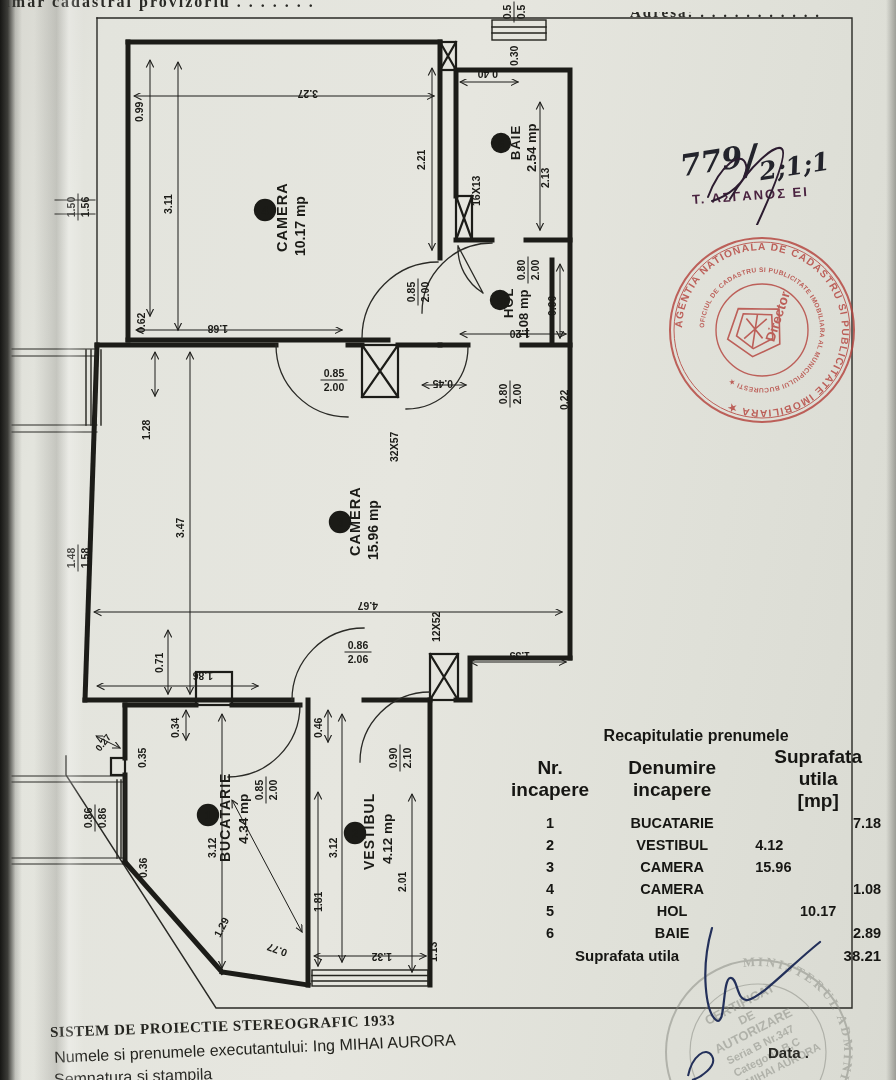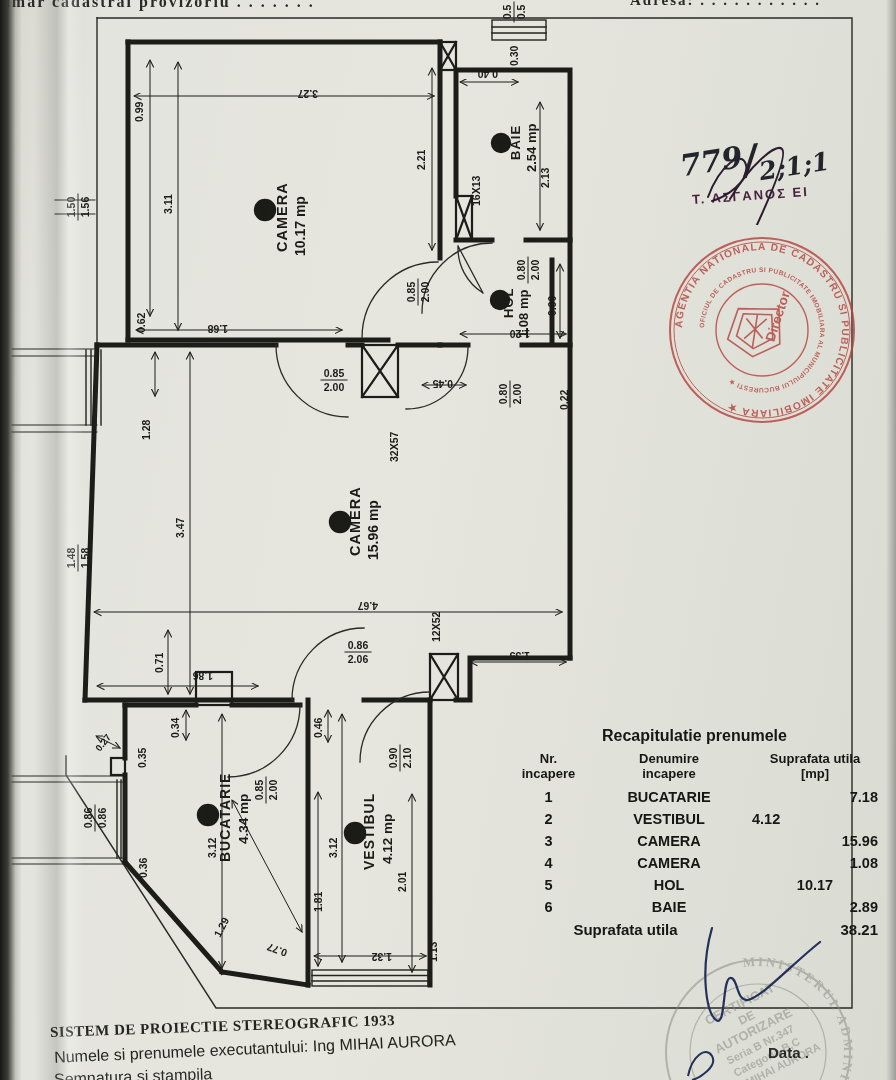--- a/index.html
+++ b/index.html
@@ -280,21 +280,21 @@
         <text y="-3">0.5</text>
           <line x1="-10" x2="10" y1="0" y2="0" stroke="#1d1d1a"></line>
           <text y="10.5">0.5</text>
       </g>
     </g>
   </svg>
 
   <div class="clip" style="left:0;top:0;width:460px;height:15px">
     <div class="typser" style="position:absolute;left:-10px;top:-7px;font-size:16px;white-space:nowrap">numar cadastral provizoriu  .  .  .  .  .  .  .</div>
   </div>
-  <div class="clip" style="left:630px;top:0;width:230px;height:10px">
+  <div class="clip" style="left:630px;top:12px;width:230px;height:10px">
     <div class="typser" style="position:absolute;left:0;top:-8px;font-size:15px;white-space:nowrap">Adresa: . . . . . . . . . . .</div>
   </div>
 
   <div class="hand" style="position:absolute;left:680px;top:135px;transform:rotate(-9deg)">
     <span style="font-size:30px">779</span><span style="font-size:40px;vertical-align:-8px">/</span><span style="font-size:25px;display:inline-block;transform:translateY(16px)">2;1;1</span>
   </div>
 
   <div style="position:absolute;left:692px;top:188px;transform:rotate(-4deg);font-family:'Liberation Sans',sans-serif;
        font-weight:700;font-size:13px;letter-spacing:2px;color:#4a2340">T. AΣΓANOΣ ΕΙ</div>
   <svg width="140" height="90" style="position:absolute;left:690px;top:135px">
@@ -320,21 +320,21 @@
     </text>
     <text transform="translate(782,318) rotate(-72)" font-family="Liberation Sans,sans-serif" font-size="13.5" font-weight="700" fill="#b5443e" text-anchor="middle">Director</text>
   </svg>
 
   <div style="position:absolute;left:505px;top:726px">
     <table class="recap">
       <tbody>
           <tr>
         <td colspan="3" style="width:343px;height:20px;text-align:center;font-size:16px">Recapitulatie prenumele</td>
       </tr>
-      <tr style="height:40px;text-align:center;font-size:13px">
+      <tr style="height:40px;text-align:center;font-size:19px">
         <td style="width:75px">
           <div>Nr.</div>
               <div>incapere</div>
             </td>
         <td style="width:142px">
           <div>Denumire</div>
               <div>incapere</div>
             </td>
         <td style="width:126px">
           <div>Suprafata utila</div>
@@ -347,21 +347,21 @@
         <td style="text-align:right">7.18</td>
           </tr>
       <tr style="height:22px;font-size:14.5px">
         <td style="text-align:center">2</td>
         <td style="text-align:center">VESTIBUL</td>
         <td style="text-align:left">4.12</td>
           </tr>
       <tr style="height:22px;font-size:14.5px">
         <td style="text-align:center">3</td>
         <td style="text-align:center">CAMERA</td>
-        <td style="text-align:right">15.96</td>
+        <td style="text-align:left">15.96</td>
           </tr>
       <tr style="height:22px;font-size:14.5px">
         <td style="text-align:center">4</td>
         <td style="text-align:center">CAMERA</td>
         <td style="text-align:right">1.08</td>
           </tr>
       <tr style="height:22px;font-size:14.5px">
         <td style="text-align:center">5</td>
         <td style="text-align:center">HOL</td>
         <td style="text-align:center">10.17</td>

